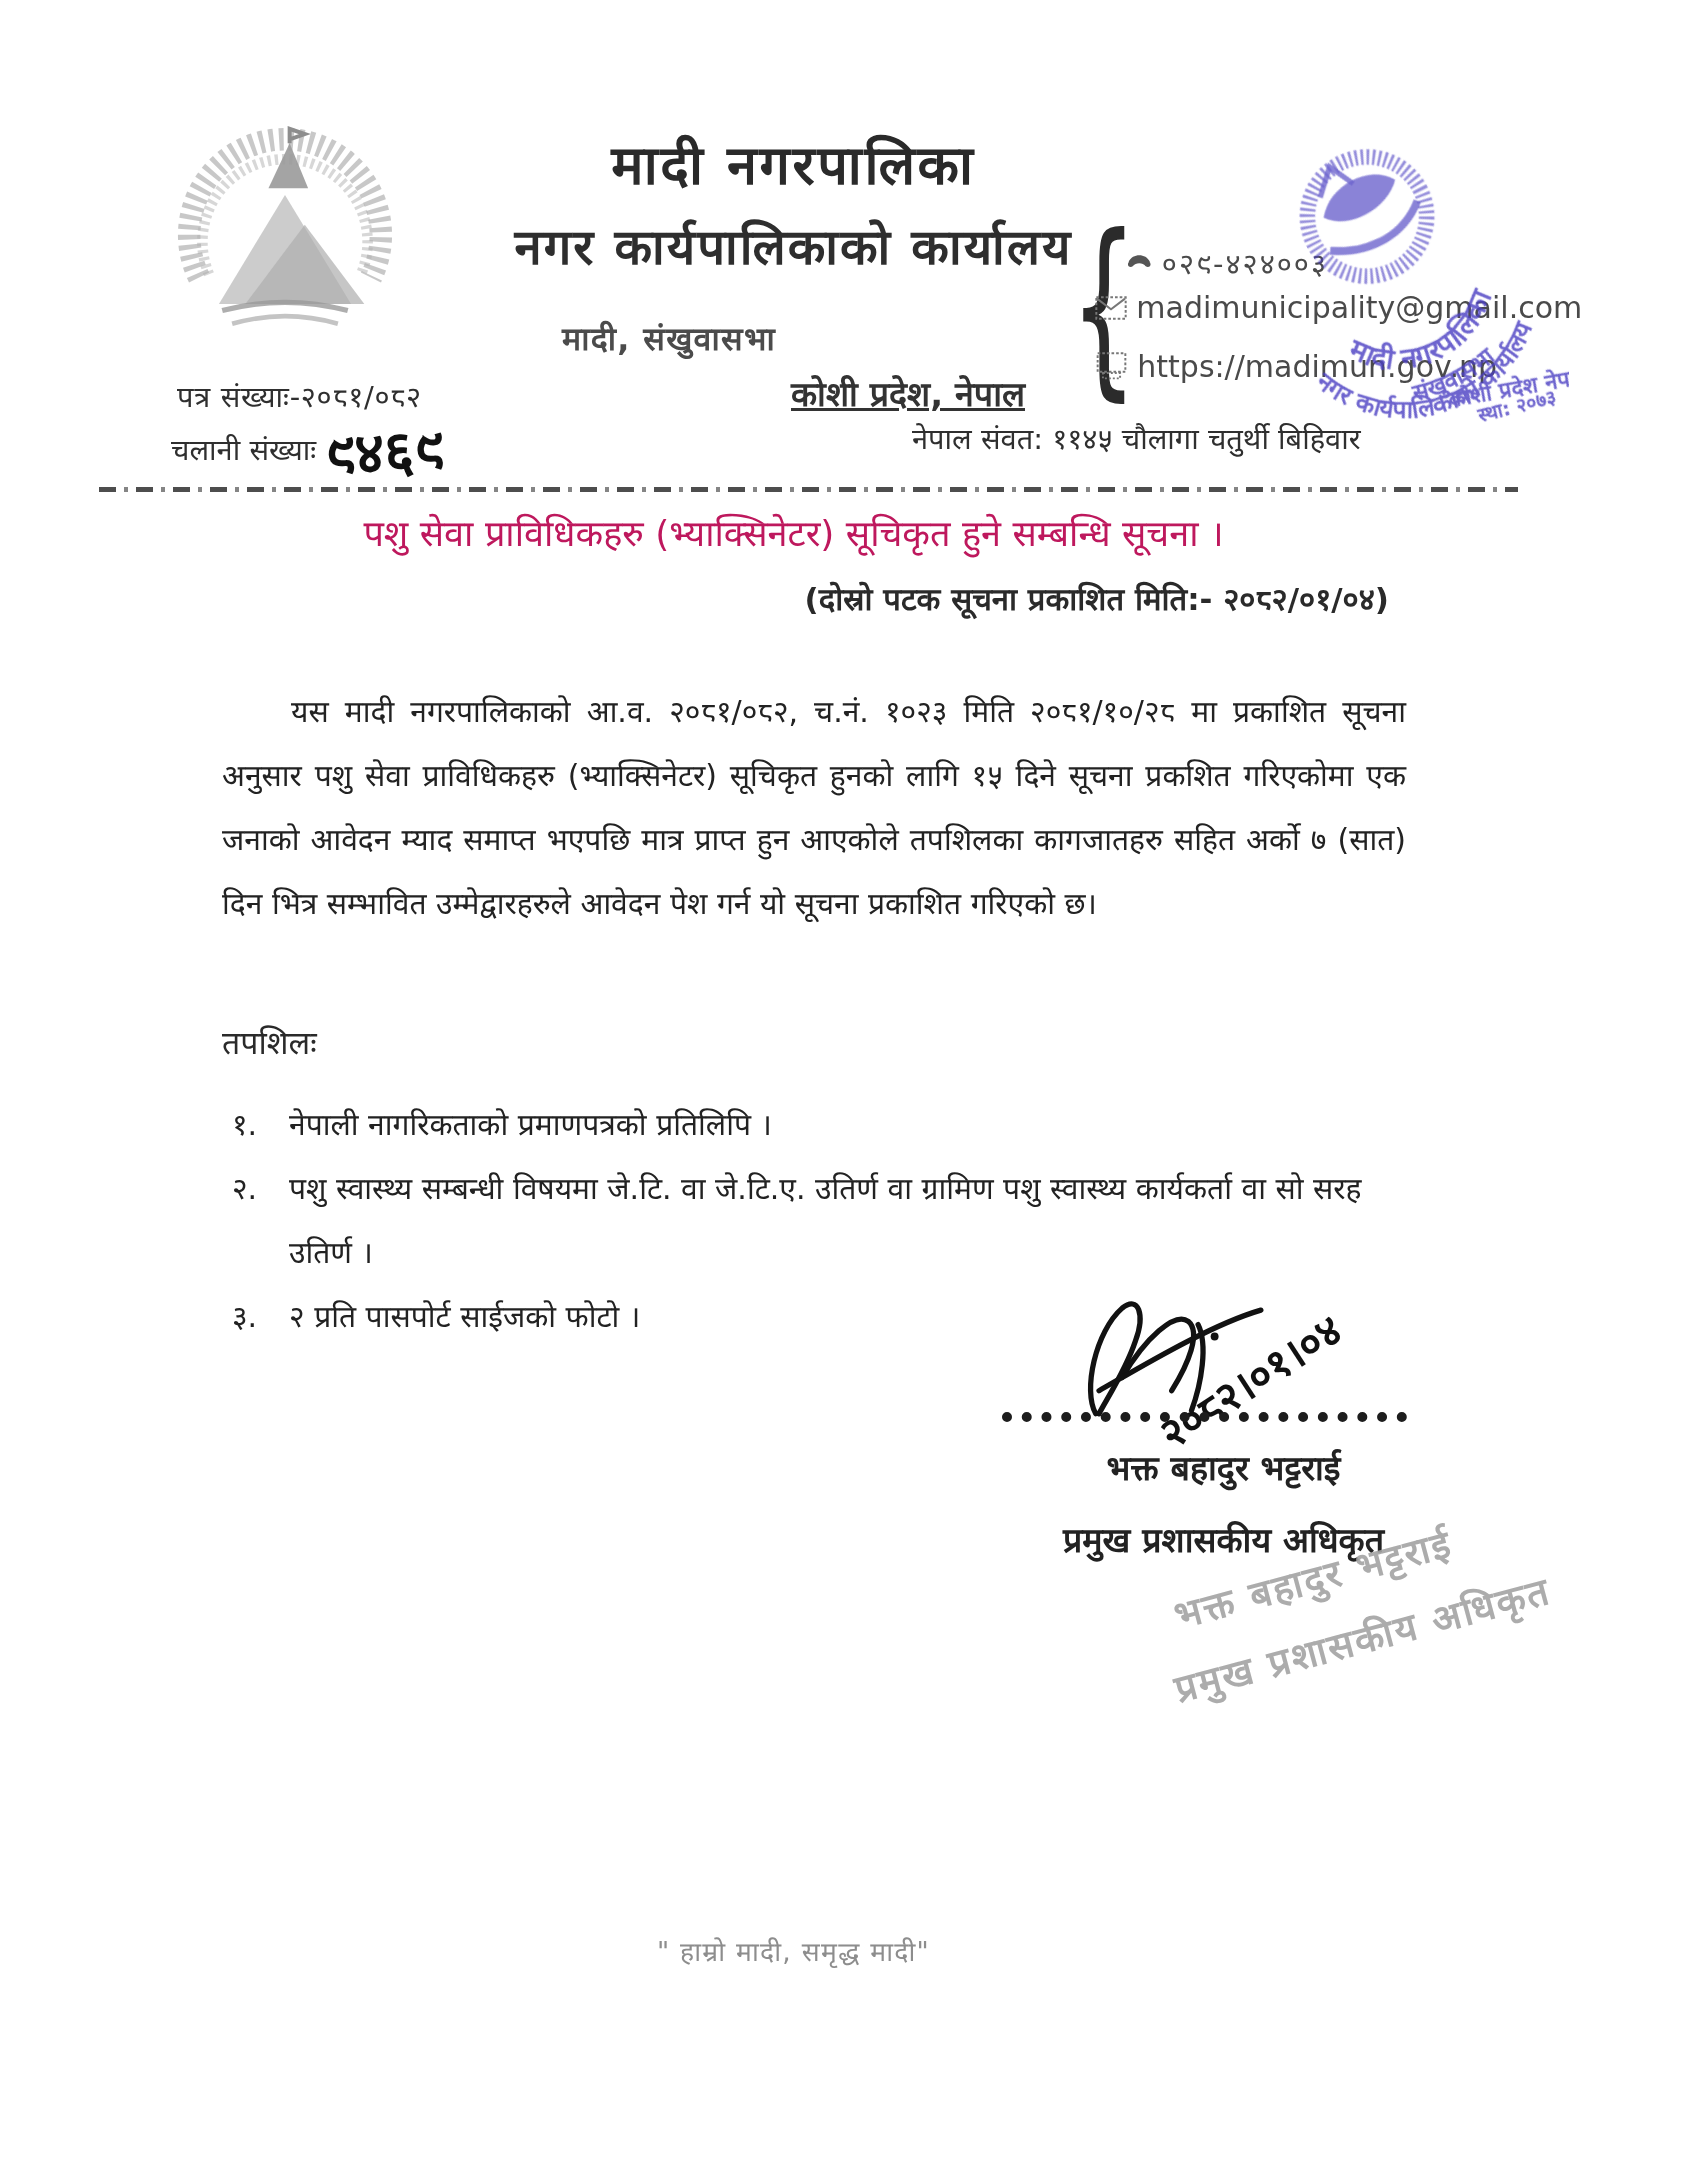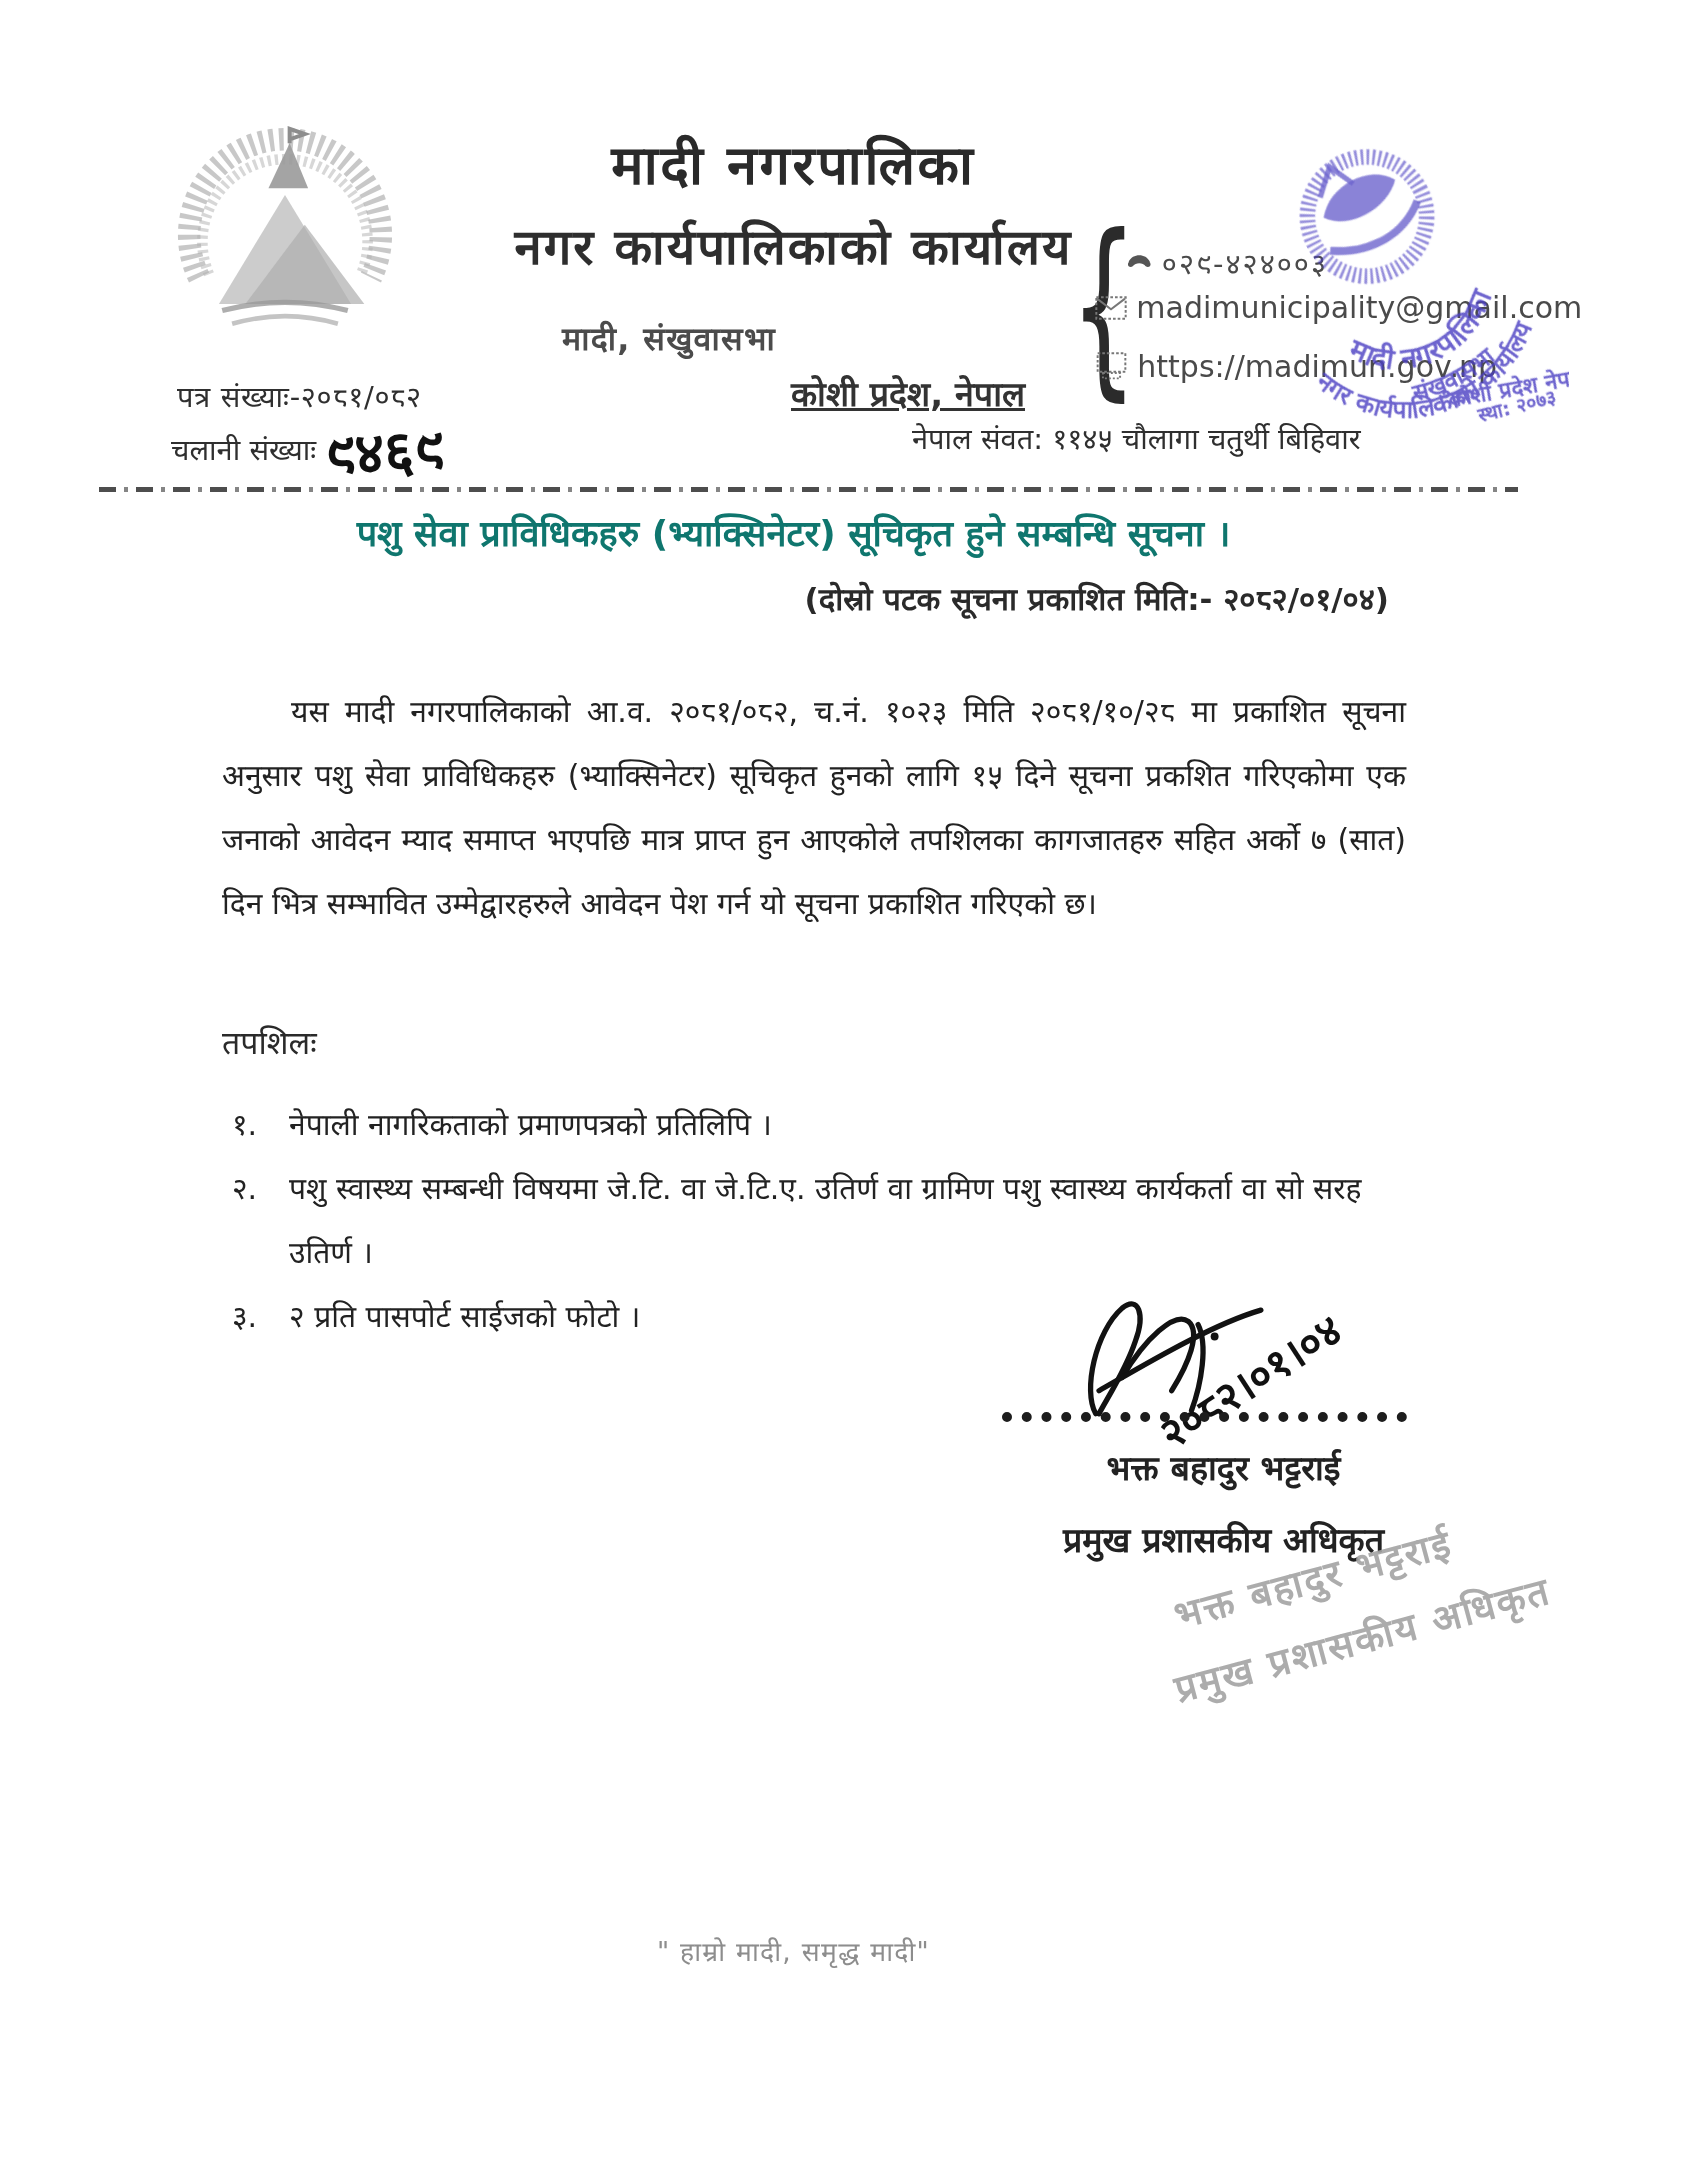--- a/index.html
+++ b/index.html
@@ -29,21 +29,21 @@
   
   .letter-no{left:177px;top:376px;font-size:29px;color:#2f2f2f;letter-spacing:0.7px;}
   .chalani{left:171px;top:429px;font-size:29px;color:#2f2f2f;display:flex;align-items:flex-start;}
   .chalani-num{font-size:57px;font-weight:bold;color:#111;line-height:46px;
     margin-left:9.3px;transform:rotate(-3deg);font-family:"DejaVu Serif","Liberation Serif",serif;}
   .sambat{left:912px;top:418px;font-size:29px;color:#2f2f2f;}
   .sep{left:99px;top:487px;width:1419px;height:4.6px;opacity:.85;
     background:repeating-linear-gradient(90deg,#2e2e2e 0 17px,transparent 17px 25px,#6f6f6f 25px 29px,transparent 29px 37px);}
   
   .subj1{left:198px;top:508px;width:1191px;text-align:center;
-    font-size:36px;font-weight:bold;color:#0f766e;}
+    font-size:36px;font-weight:normal;color:#be185d;}
   .subj2{left:198px;top:577px;width:1191px;text-align:right;
     font-size:31px;font-weight:bold;color:#2a2a2a;}
   
   .body-par{left:222px;top:680px;width:1184px;font-size:30px;line-height:64px;
     text-align:justify;text-indent:69px;color:#222;}
   .tapsil{left:222px;top:1020px;font-size:32px;color:#2a2a2a;text-align:center;}
   .list{left:232px;top:1093px;width:1178px;}
   .li{display:flex;font-size:30px;line-height:64px;color:#222;}
   .li .num{flex:0 0 57px;}
   .li .txt{flex:1;}

